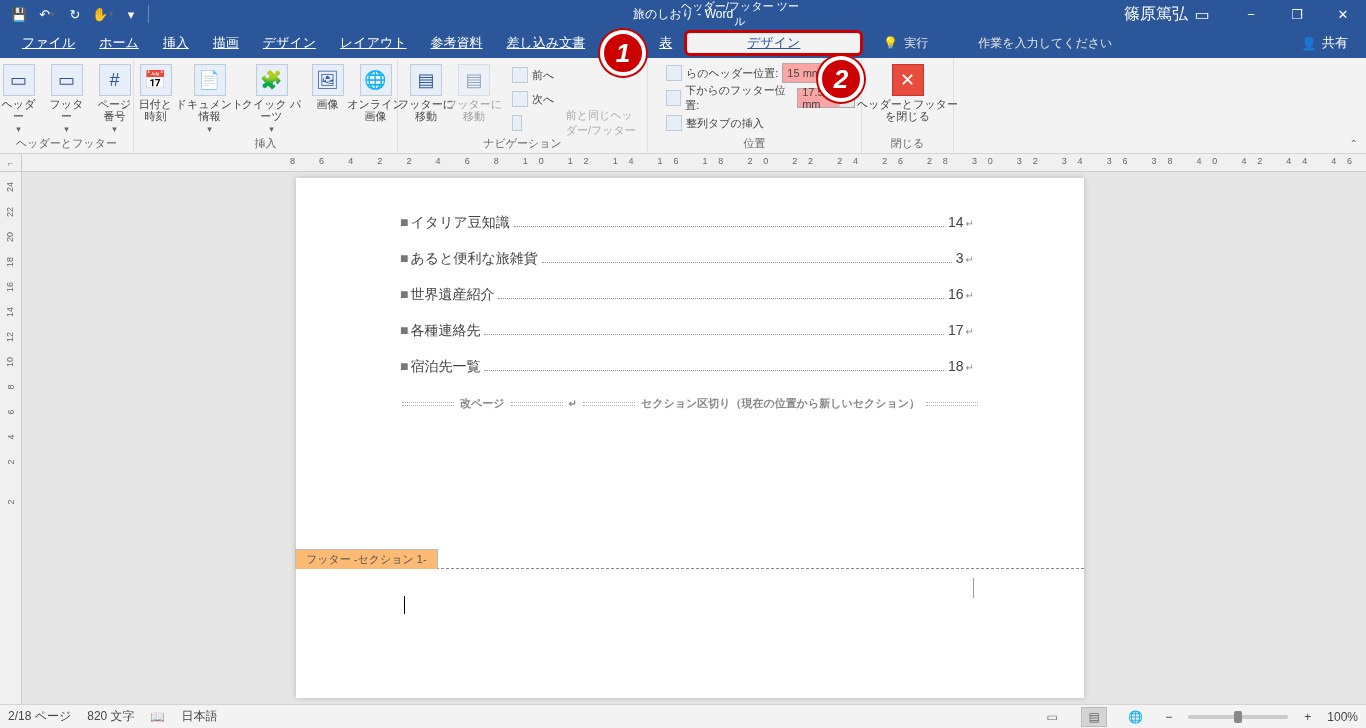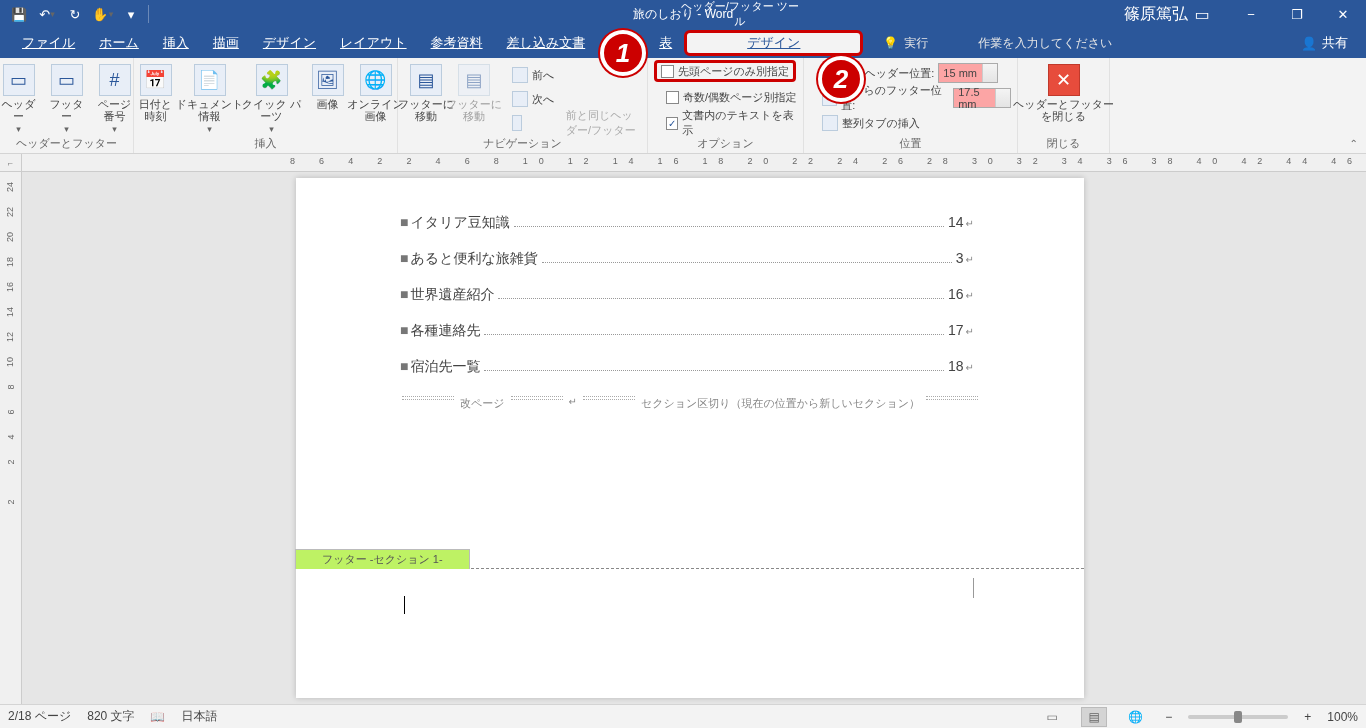--- a/index.html
+++ b/index.html
@@ -52,25 +52,25 @@
 .v-ruler { position: absolute; left: 0; top: 18px; width: 22px; bottom: 0; background: #f0f0f0; border-right: 1px solid #ccc; font-size: 9px; color: #666; display: flex; flex-direction: column; align-items: center; gap: 15px; padding-top: 10px; }
 .v-ruler span { transform: rotate(-90deg); display: block; }
 .corner { position: absolute; left: 0; top: 0; width: 22px; height: 18px; background: #f0f0f0; border-right: 1px solid #ccc; border-bottom: 1px solid #ccc; font-size: 9px; text-align: center; line-height: 18px; color: #888; }
 
 .page-wrap { position: absolute; left: 296px; top: 24px; width: 788px; bottom: 6px; background: #fff; box-shadow: 0 0 6px rgba(0,0,0,.2); }
 .toc-line { position: absolute; left: 104px; right: 110px; font-family: "Yu Mincho","MS Mincho",serif; font-size: 14px; color: #444; display: flex; align-items: baseline; }
 .toc-bullet { color: #777; margin-right: 2px; }
 .toc-dots { flex: 1; border-bottom: 1px dotted #999; margin: 0 4px 3px; height: 1px; }
 .toc-num { font-size: 14px; }
 .pgmark { font-size: 10px; color: #888; margin-left: 2px; }
-.section-break { position: absolute; left: 100px; right: 100px; font-size: 11px; color: #888; display: flex; align-items: flex-start; }
+.section-break { position: absolute; left: 100px; right: 100px; font-size: 11px; color: #888; display: flex; align-items: center; font-weight: bold; }
 .section-break .dline { flex: 1; border-top: 1px dotted #aaa; border-bottom: 1px dotted #aaa; height: 4px; margin: 0 6px; }
 
 .footer-band { position: absolute; left: 0; right: 0; border-top: 1px dashed #888; }
-.footer-tag { position: absolute; left: -1px; top: -20px; background: #bef264; border: 1px solid #bbb; border-bottom: none; padding: 2px 26px; font-size: 11px; color: #555; }
+.footer-tag { position: absolute; left: -1px; top: -20px; background: #fdba74; border: 1px solid #bbb; border-bottom: none; padding: 2px 10px; font-size: 11px; color: #555; }
 .cursor { position: absolute; width: 1px; height: 18px; background: #000; }
 .right-marker { position: absolute; right: 110px; width: 1px; height: 20px; background: #999; }
 
 .statusbar { position: absolute; left: 0; right: 0; bottom: 0; height: 24px; background: #f3f3f3; border-top: 1px solid #d4d4d4; display: flex; align-items: center; font-size: 12px; color: #444; padding: 0 8px; gap: 16px; }
 .statusbar .spacer { flex: 1; }
 .view-btn { width: 26px; height: 20px; border: 1px solid transparent; display: inline-flex; align-items: center; justify-content: center; color: #666; font-size: 12px; }
 .view-btn.active { background: #d4d4d4; border-color: #bbb; }
 .zoom-slider { width: 100px; height: 4px; background: #ccc; position: relative; border-radius: 2px; }
 .zoom-thumb { position: absolute; left: 50%; top: -4px; width: 8px; height: 12px; background: #888; border-radius: 2px; transform: translateX(-50%); }
 </style>
@@ -199,37 +199,20 @@
           </div>
         <div class="sm-row disabled">
             <span class="sm-ic"></span>
             <span>前と同じヘッダー/フッター</span>
           </div>
       </div>
     </div>
     <div class="group-label">ナビゲーション</div>
   </div>
 
-  <div class="group" style="width:156px;">
-    <div class="group-body" style="flex-direction:column;align-items:flex-start;gap:4px;">
-      <span class="opt-box">
-          <span class="chk"></span>
-          <span>先頭ページのみ別指定</span>
-        </span>
-      <div class="sm-row">
-          <span class="chk"></span>
-          <span>奇数/偶数ページ別指定</span>
-        </div>
-      <div class="sm-row">
-          <span class="chk on"></span>
-          <span>文書内のテキストを表示</span>
-        </div>
-    </div>
-    <div class="group-label">オプション</div>
-  </div>
 
   <div class="group" style="width:214px;">
     <div class="group-body" style="flex-direction:column;align-items:flex-start;gap:3px;">
       <div class="sm-row">
           <span class="sm-ic"></span>
           <span>らのヘッダー位置:</span>
           <span class="spin">15 mm</span>
         </div>
       <div class="sm-row">
           <span class="sm-ic"></span>

